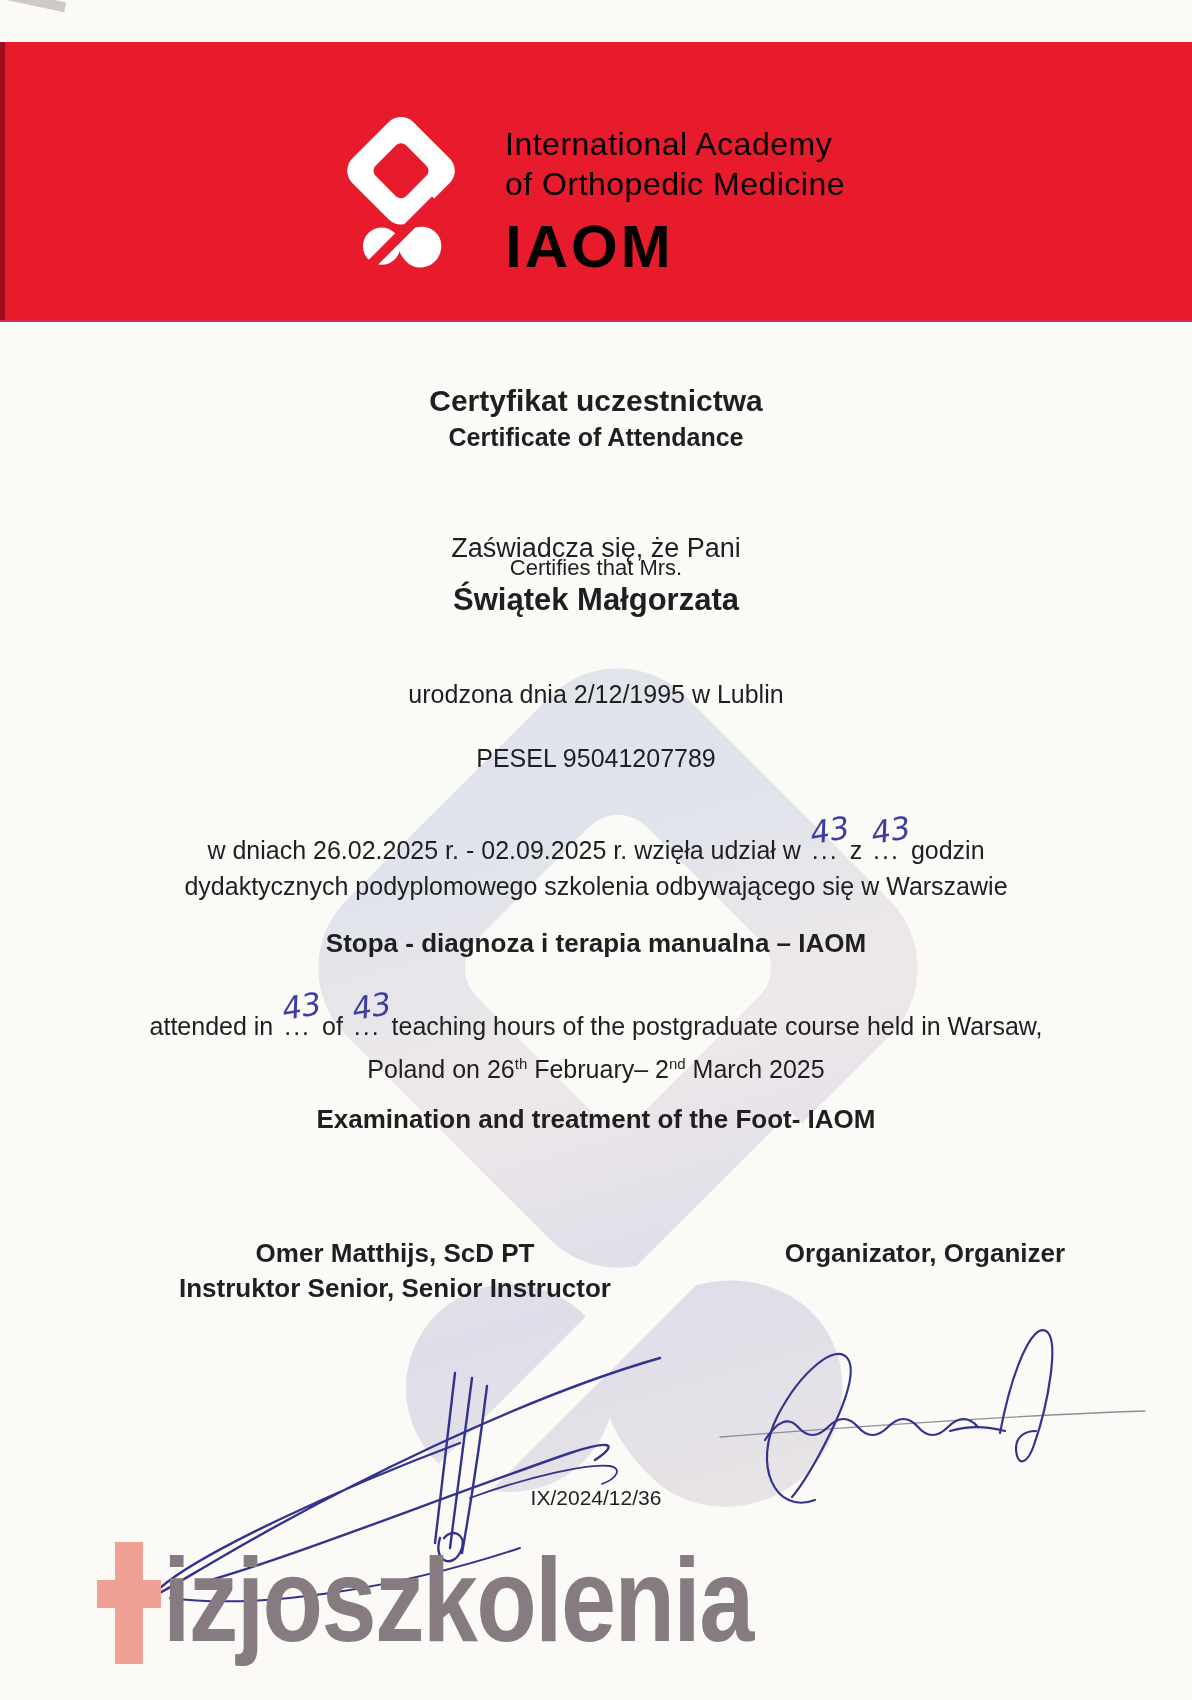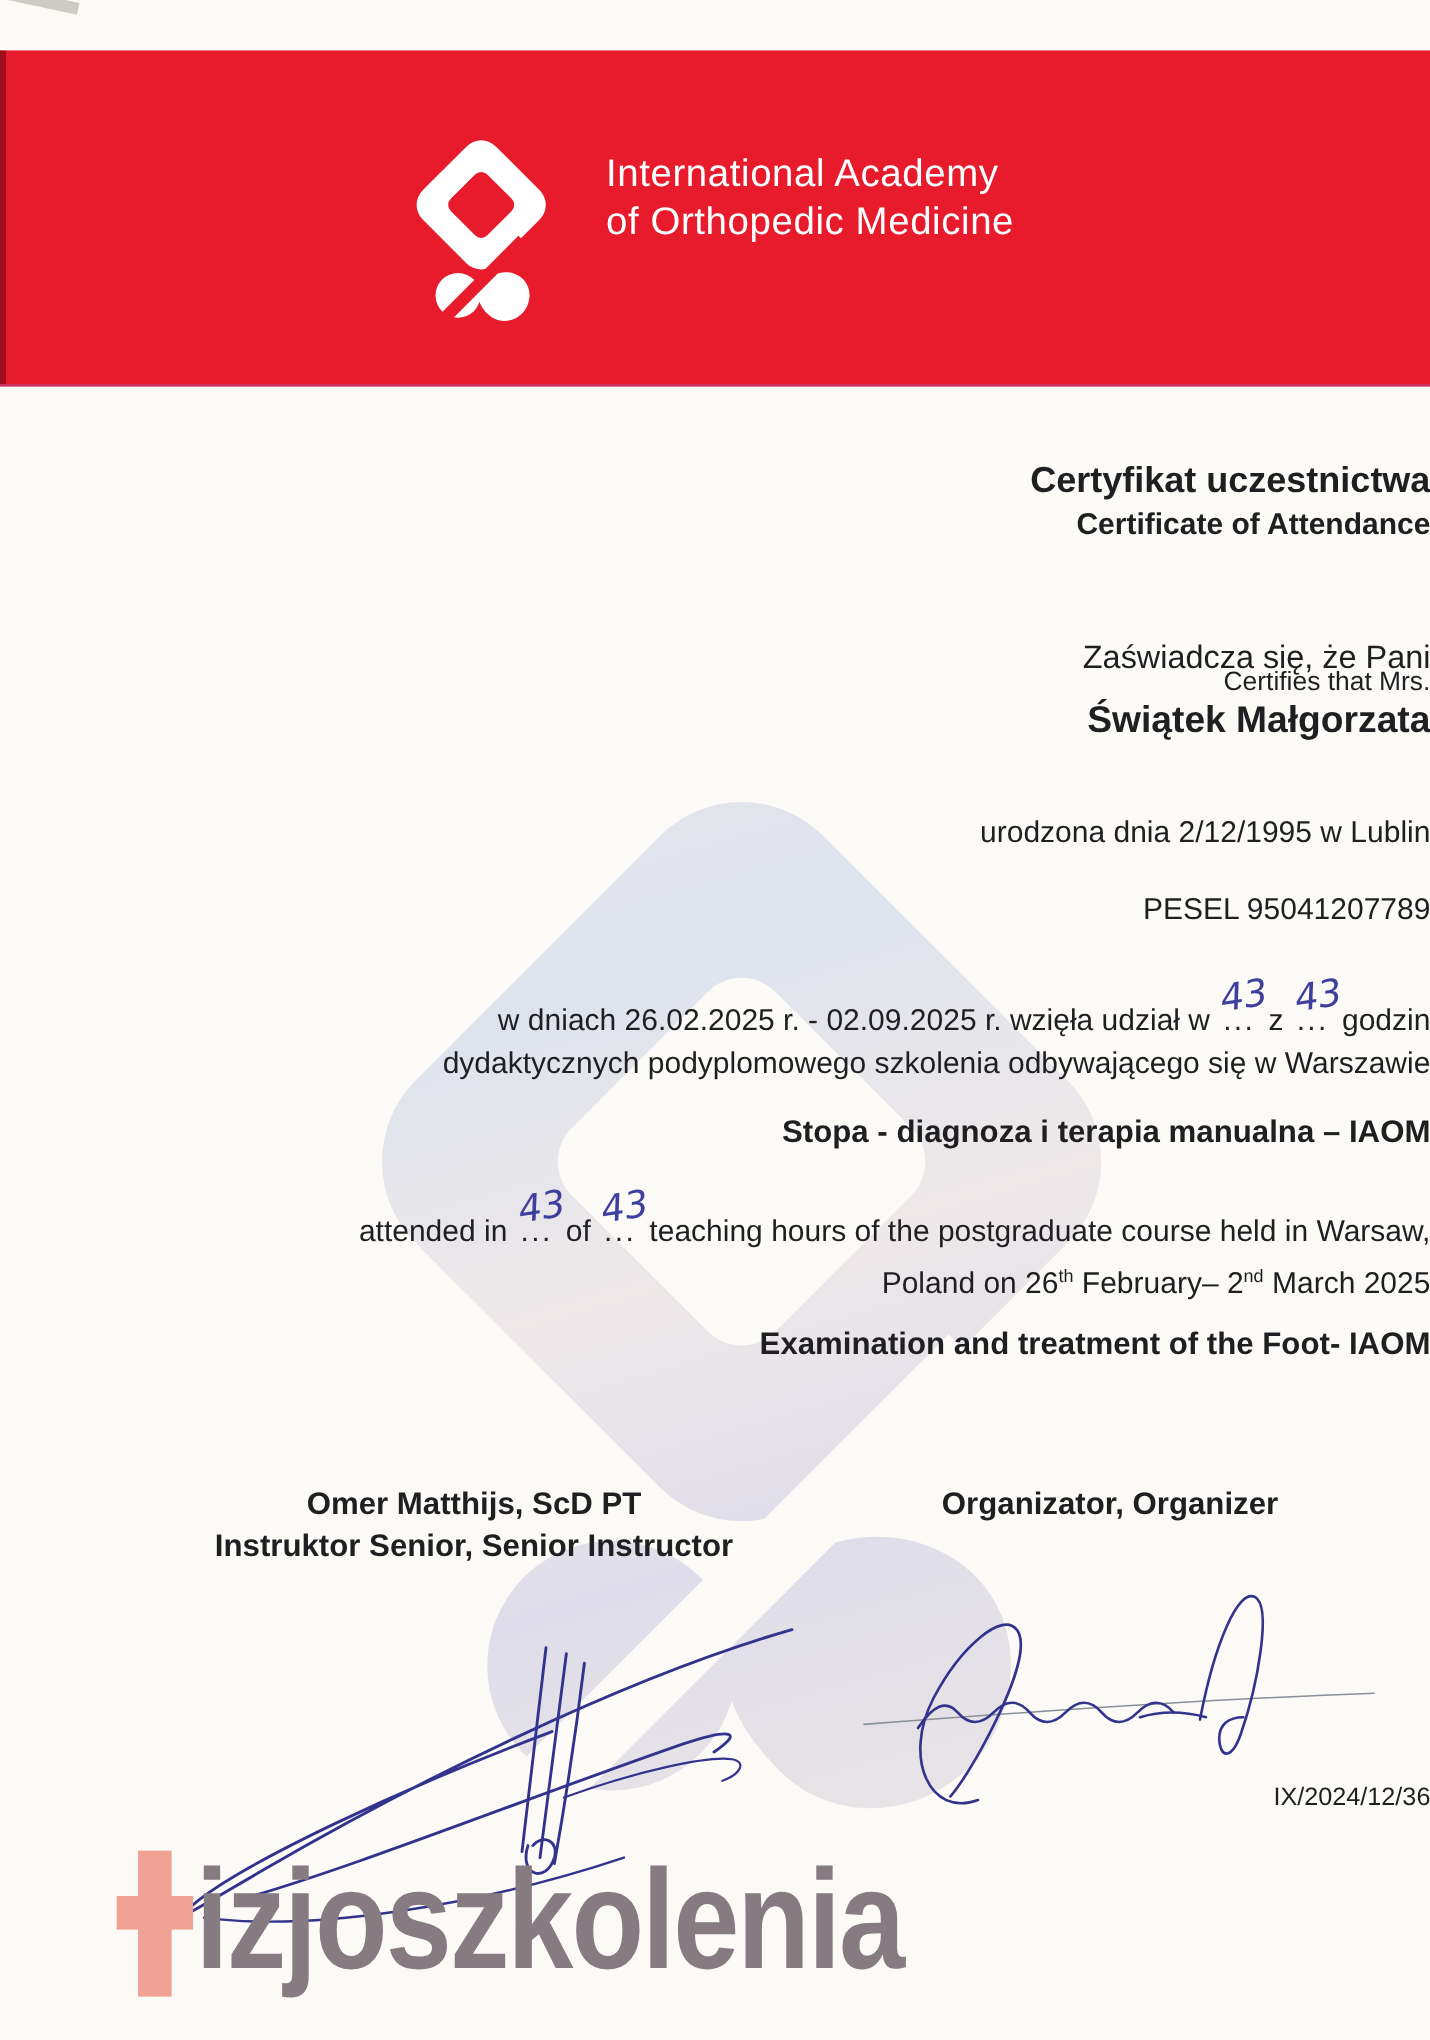--- a/index.html
+++ b/index.html
@@ -21,27 +21,27 @@
   }
   .banner-edge-shadow {
     position:absolute; left:0; top:0; width:5px; height:100%;
     background:rgba(70,0,14,.45);
   }
   .corner-artifact {
     position:absolute; left:-14px; top:-6px; width:80px; height:10px;
     background:#a9a49c; transform:rotate(12deg); opacity:.55; z-index:4;
   }
   .iaom-logo { position:absolute; left:322px; top:60px; width:158px; height:182px; color:#ffffff; }
-  .banner-text { position:absolute; left:505px; top:82px; color:#ffffff; }
+  .banner-text { position:absolute; left:505px; top:82px; color:#000000; }
   .org-line { font-size:32px; font-weight:400; line-height:40px; letter-spacing:.5px; }
   .acronym { font-size:60px; font-weight:700; letter-spacing:3px; margin-top:8px; }
   
   .watermark { position:absolute; left:178px; top:588px; width:880px; height:1008px; z-index:1; }
   
-  .line { position:absolute; left:0; width:1192px; text-align:right; z-index:2; }
+  .line { position:absolute; left:0; width:1192px; text-align:center; z-index:2; }
   .t-title   { top:384px; font-size:30px; font-weight:700; }
   .t-subtitle{ top:423px; font-size:25px; font-weight:700; }
   .t-intro-pl{ top:521px; font-size:27px;margin-top:12px; }
   .t-intro-en{ top:555px; font-size:22px; }
   .t-name    { top:582px; font-size:31px; font-weight:700; }
   .t-birth   { top:680px; font-size:25px; }
   .t-pesel   { top:744px; font-size:25px; }
   .t-para-pl { top:832px; font-size:25px; line-height:36px; }
   .t-course-pl { top:928px; font-size:26px; font-weight:700; }
   .t-para-en { top:1008px; font-size:25px; line-height:37px; }
@@ -94,20 +94,21 @@
         <rect x="80" y="65" width="60" height="60" rx="10" fill="black" transform="rotate(45 110 95)"></rect>
         <rect x="13" y="189" width="170" height="14" fill="black" transform="rotate(-45 98 196)"></rect>
       </mask>
     </defs>
     <rect width="220" height="252" fill="#ffffff" mask="url(#logoMaskHeader)"></rect>
   </svg>
 
   <div class="banner-text">
     <div class="org-line">International Academy</div>
     <div class="org-line">of Orthopedic Medicine</div>
+    <div class="acronym">IAOM</div>
   </div>
 </div>
 
 <svg class="watermark" viewBox="0 0 220 252" aria-hidden="true">
   <defs>
     <linearGradient id="wmGrad" x1="0" y1="0" x2="0.25" y2="1">
       <stop offset="0" stop-color="#eae6eb"></stop>
       <stop offset="0.3" stop-color="#dee3ec"></stop>
       <stop offset="0.55" stop-color="#eee8e9"></stop>
       <stop offset="0.78" stop-color="#dfdde9"></stop>

